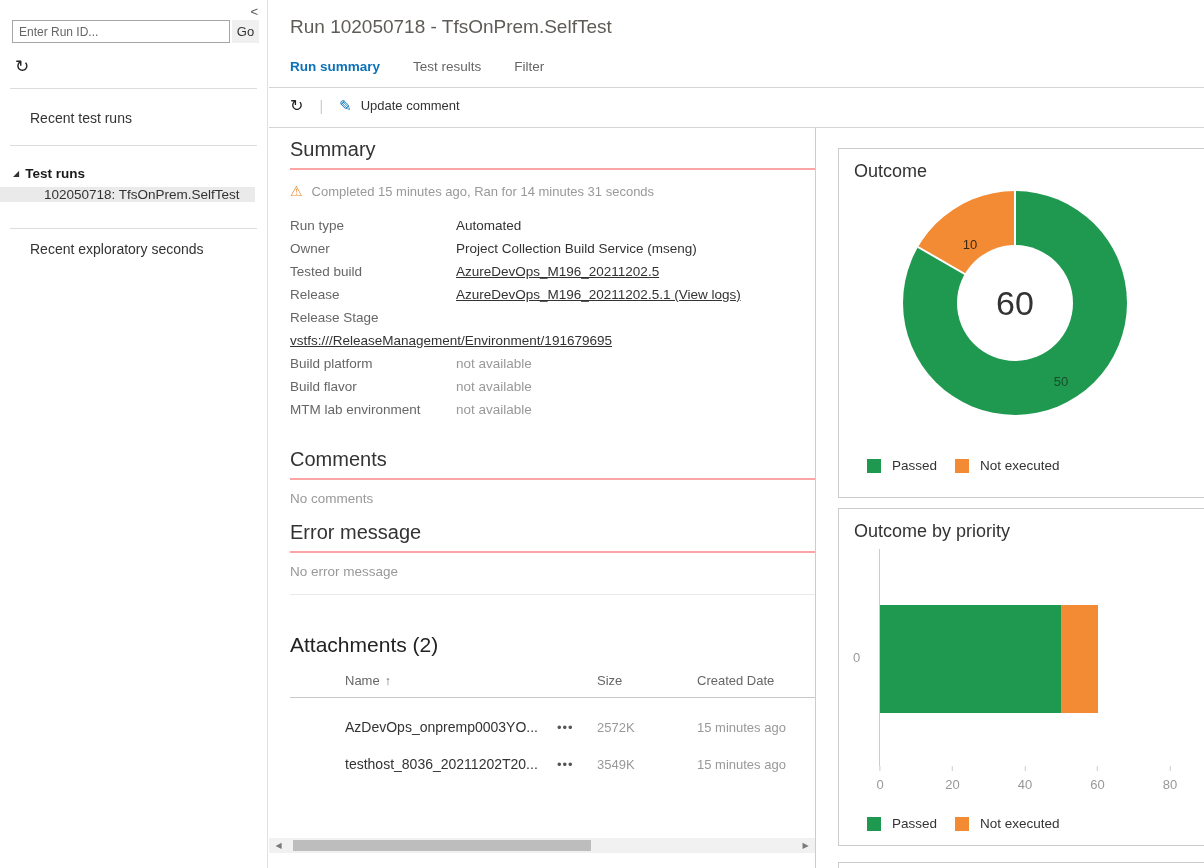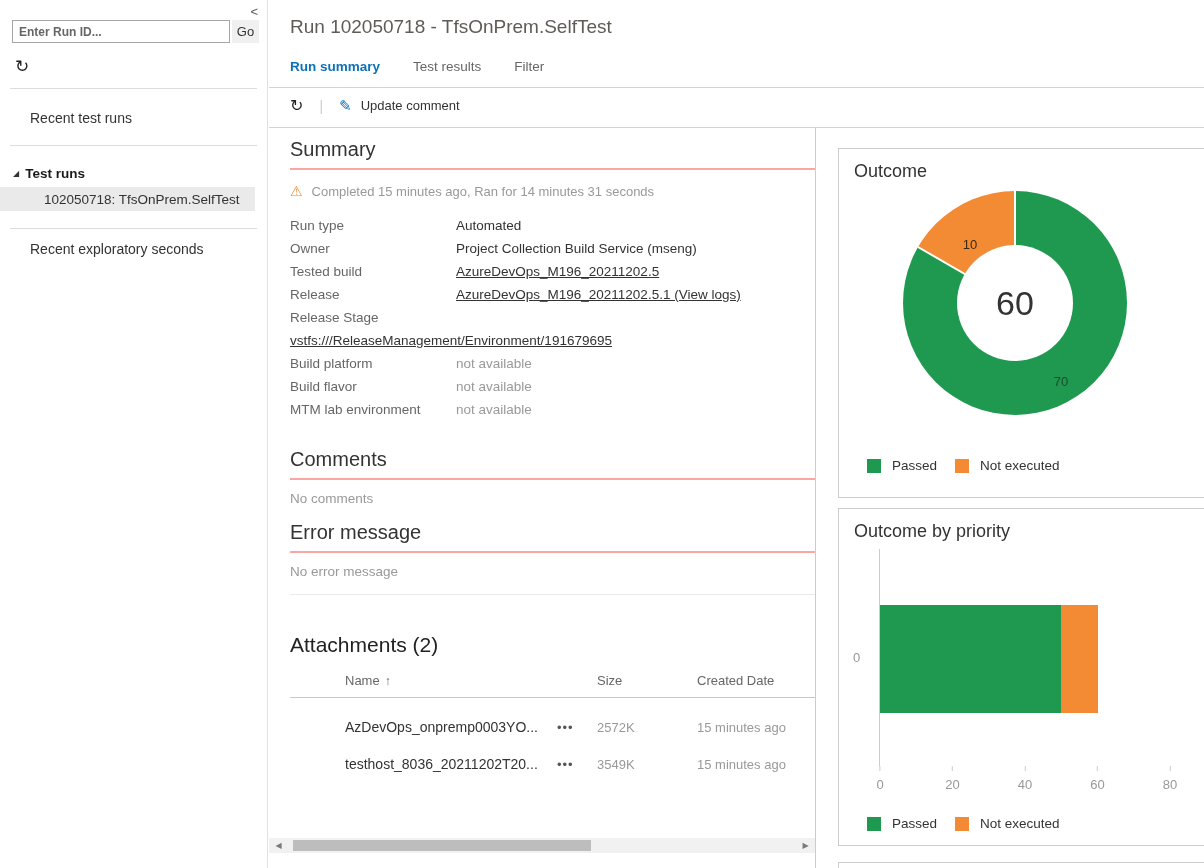--- a/index.html
+++ b/index.html
@@ -5,34 +5,34 @@
   * { margin:0; padding:0; box-sizing:border-box; }
   html,body { width:1204px; height:868px; overflow:hidden; background:#fff;
     font-family:"Liberation Sans","DejaVu Sans",sans-serif; color:#333; }
 
   
   .sidebar { position:absolute; left:0; top:0; width:268px; height:868px;
     border-right:1px solid #e1e1e1; background:#fff; }
   .collapse-btn { position:absolute; top:4px; right:9px; font-size:13px; color:#555; cursor:pointer; }
   .runid-row { position:absolute; top:20px; left:12px; right:8px; display:flex; align-items:stretch; }
   .runid-input { flex:1; height:23px; border:1px solid #a6a6a6; font-size:12px; padding:0 6px;
-    color:#333; font-family:inherit;font-weight:bold; }
+    color:#333; font-family:inherit; }
   .runid-input::placeholder { color:#666; }
   .go-btn { width:27px; margin-left:2px; background:#f0f0f0; border:none; font-size:13px;
     color:#333; display:flex; align-items:center; justify-content:center; cursor:pointer; font-family:inherit; }
   .refresh-icon { font-size:17px; color:#222; display:inline-block; }
   .sidebar-refresh { position:absolute; top:56px; left:15px; cursor:pointer; }
   .s-div { position:absolute; left:10px; right:10px; border-top:1px solid #ddd; }
   .s-div1 { top:88px; } .s-div2 { top:145px; } .s-div3 { top:228px; }
   .s-recent { position:absolute; left:30px; font-size:14px; color:#333; }
   .s-recent1 { top:110px; } .s-recent2 { top:241px; }
   .tree-head { position:absolute; top:166px; left:13px; display:flex; align-items:center; gap:6px; cursor:pointer; }
   .tree-arrow { font-size:8px; color:#333; }
   .tree-label { font-size:13.5px; font-weight:bold; color:#1a1a1a; }
-  .tree-item { position:absolute; top:187px; left:0; right:12px; height:24px; background:#eaeaea;
+  .tree-item { position:absolute; top:187px; left:0; right:12px; height:15px; background:#eaeaea;
     display:flex; align-items:center; padding-left:44px; font-size:13.5px; color:#333; cursor:pointer; }
 
   
   .main { position:absolute; left:269px; top:0; right:0; bottom:0; }
   .page-title { position:absolute; top:16px; left:21px; font-size:19px; color:#5f5b56; font-weight:400; }
   .tabs { position:absolute; top:59px; left:21px; display:flex; gap:33px; }
   .tab { font-size:13.5px; color:#666; cursor:pointer; }
   .tab.active { color:#0c72b8; font-weight:bold; }
   .hr-tabs { position:absolute; top:87px; left:0; right:0; border-top:1px solid #d4d4d4; }
   .toolbar { position:absolute; top:96px; left:21px; display:flex; align-items:center; }
@@ -228,21 +228,21 @@
   </div>
 
   <div class="right-panel">
 
     <div class="card card-outcome">
       <div class="card-title">Outcome</div>
       <div class="donut" style="background: conic-gradient(rgb(31, 153, 80) 0deg, rgb(31, 153, 80) 300deg, rgb(242, 139, 52) 300deg, rgb(242, 139, 52) 360deg);">
         <div class="donut-sep" style="transform:rotate(0deg)"></div>
         <div class="donut-sep" style="transform:rotate(300deg)"></div>
         <span class="slice-label sl-10">10</span>
-        <span class="slice-label sl-50">70</span>
+        <span class="slice-label sl-50">50</span>
         <div class="donut-hole">60</div>
       </div>
       <div class="legend legend-outcome">
         <span class="leg-item">
           <span class="swatch" style="background: rgb(31, 153, 80);"></span>
           <span>Passed</span>
         </span>
         <span class="leg-item">
           <span class="swatch" style="background: rgb(242, 139, 52);"></span>
           <span>Not executed</span>

